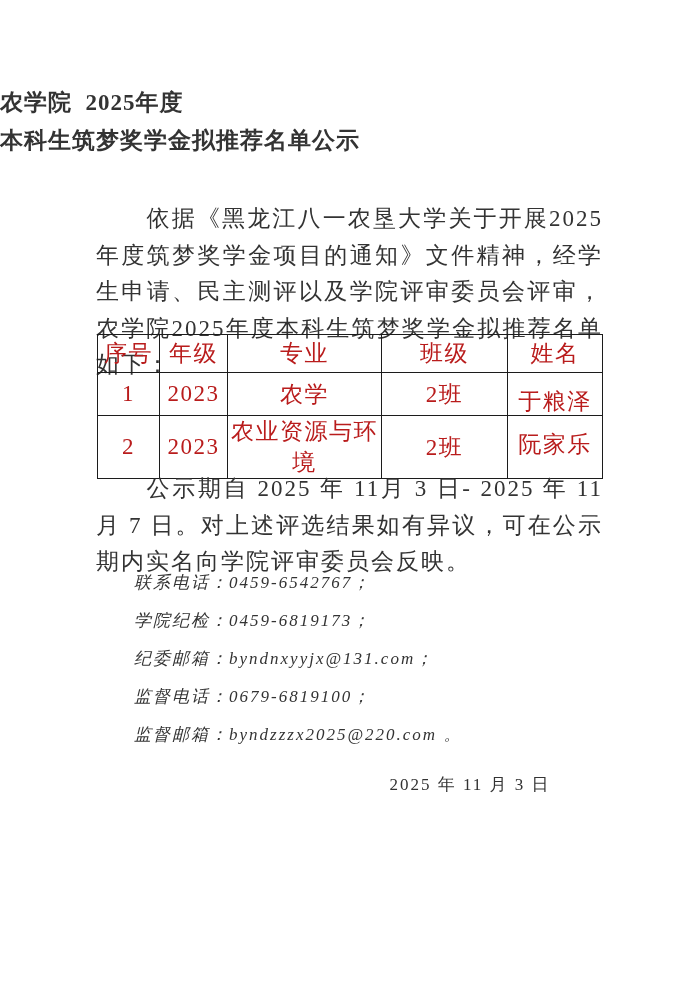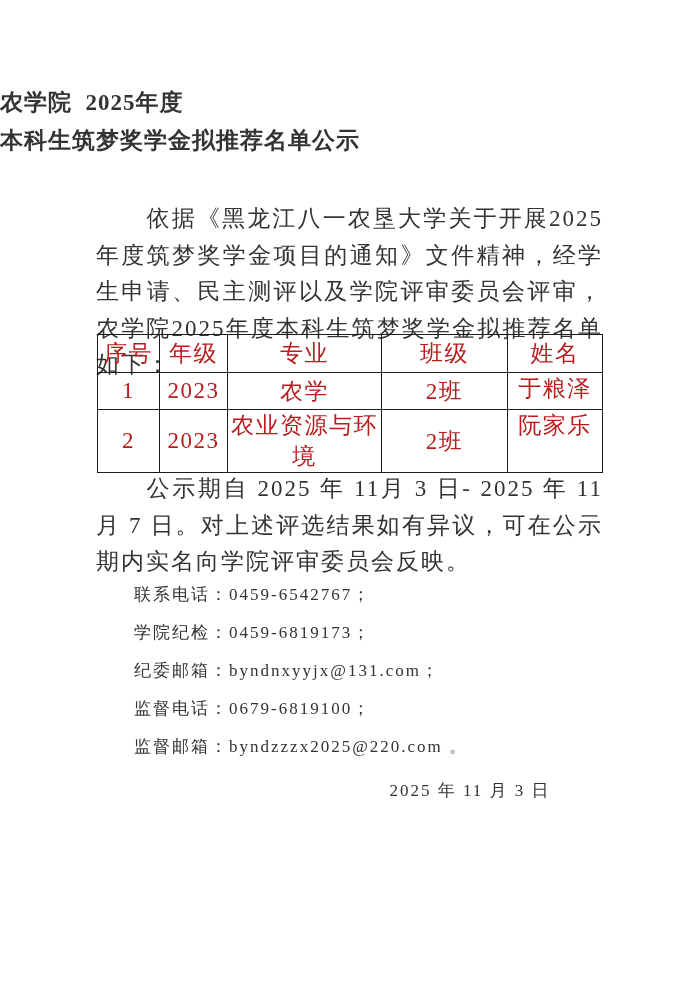--- a/index.html
+++ b/index.html
@@ -59,54 +59,55 @@
     vertical-align: middle;
     font-weight: normal;
     padding: 0;
     letter-spacing: 1.5px;
     overflow: hidden;
   }
   tr.hdr   { height: 38px; }
   tr.data  { height: 37px; }
   td.name-cell {
     vertical-align: top;
-    padding-top: 3px;
+    padding-top: 16px;
     line-height: 1.15;
   }
 
   .contact-line {
     display: block;
     height: 38px;
     line-height: 38px;
     font-size: 17px;
     letter-spacing: 2px;
     white-space: pre;
   }
   #contacts-block {
-    top: 576px;
+    top: 564px;
     left: 134px;
     width: 480px;
+    font-style: italic;
   }
 
   #signature-block {
     top: 752px;
     left: 330px;
     width: 280px;
     text-align: center;
     font-size: 17px;
     letter-spacing: 2px;
   }
   #signature-org {
     display: block;
     line-height: 28px;
     white-space: pre;
   }
   #signature-date {
     display: block;
-    margin-top: 25px;
+    margin-top: 19px;
     line-height: 28px;
     white-space: pre;
   }
 </style>
 </head>
 <body>
 
 <div id="title-line1" class="abs title">农学院  2025年度</div>
 
 <div id="title-line2" class="abs title">本科生筑梦奖学金拟推荐名单公示</div>

